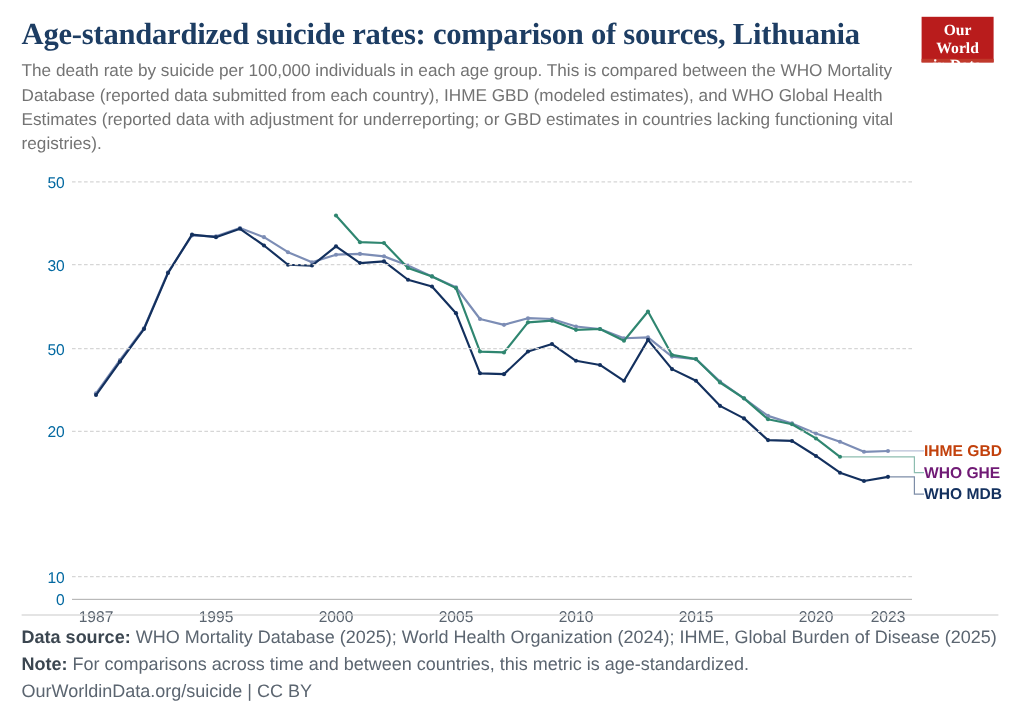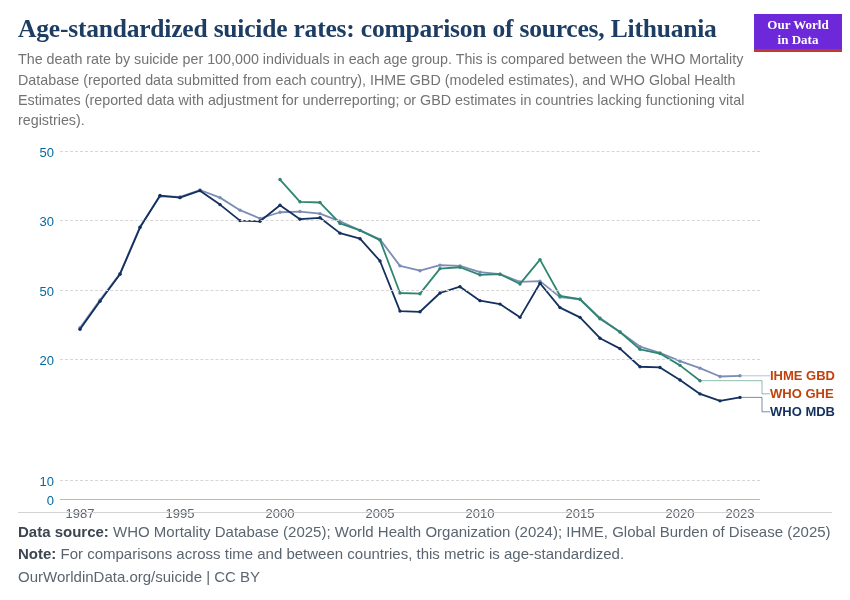--- a/index.html
+++ b/index.html
@@ -12,21 +12,21 @@
     background: #ffffff;
     font-family: "Liberation Sans", sans-serif;
     color: #1d3d63;
     overflow: hidden;
   }
   .page {
     position: relative;
     width: 850px;
     height: 600px;
     box-sizing: border-box;
-    padding: 14px 8px 10px 18px;
+    padding: 14px 22px 10px 18px;
   }
   .header {
     position: relative;
   }
   .title {
     font-family: "Liberation Serif", serif;
     font-size: 25.5px;
     font-weight: 600;
     color: #1d3d63;
     letter-spacing: -0.2px;
@@ -37,23 +37,23 @@
     font-size: 14.3px;
     color: #737373;
     line-height: 1.42;
     max-width: 730px;
     margin: 0;
   }
   .owid-logo {
     position: absolute;
     top: 0px;
     right: 0px;
-    width: 88px;
+    width: 60px;
     height: 38px;
-    background: #6d28d9;
+    background: #b91c1c;
     color: #ffffff;
     font-family: "Liberation Serif", serif;
     font-weight: 700;
     font-size: 13px;
     line-height: 1.12;
     text-align: center;
     padding-top: 4px;
     box-sizing: border-box;
     border-bottom: 3px solid #c0392b;
   }
@@ -275,21 +275,21 @@
         <div class="xtick" style="left: 120px;">1995</div>
         <div class="xtick" style="left: 220px;">2000</div>
         <div class="xtick" style="left: 320px;">2005</div>
         <div class="xtick" style="left: 420px;">2010</div>
         <div class="xtick" style="left: 520px;">2015</div>
         <div class="xtick" style="left: 620px;">2020</div>
         <div class="xtick" style="left: 680px;">2023</div>
       </div>
     <div class="legend" id="legend">
         <div class="legend-item" style="top: 225.808px; color: #c2410c;">IHME GBD</div>
-        <div class="legend-item" style="top: 243.808px; color: #c2410c;">WHO GHE</div>
+        <div class="legend-item" style="top: 243.808px; color: #701a75;">WHO GHE</div>
         <div class="legend-item" style="top: 261.808px; color: rgb(19, 48, 94);">WHO MDB</div>
       </div>
   </div>
 
   <div class="footer">
     <span class="src-line">
       <b>Data source:</b>
       <span>WHO Mortality Database (2025); World Health Organization (2024); IHME, Global Burden of Disease (2025)</span>
     </span>
     <span class="note-line">

